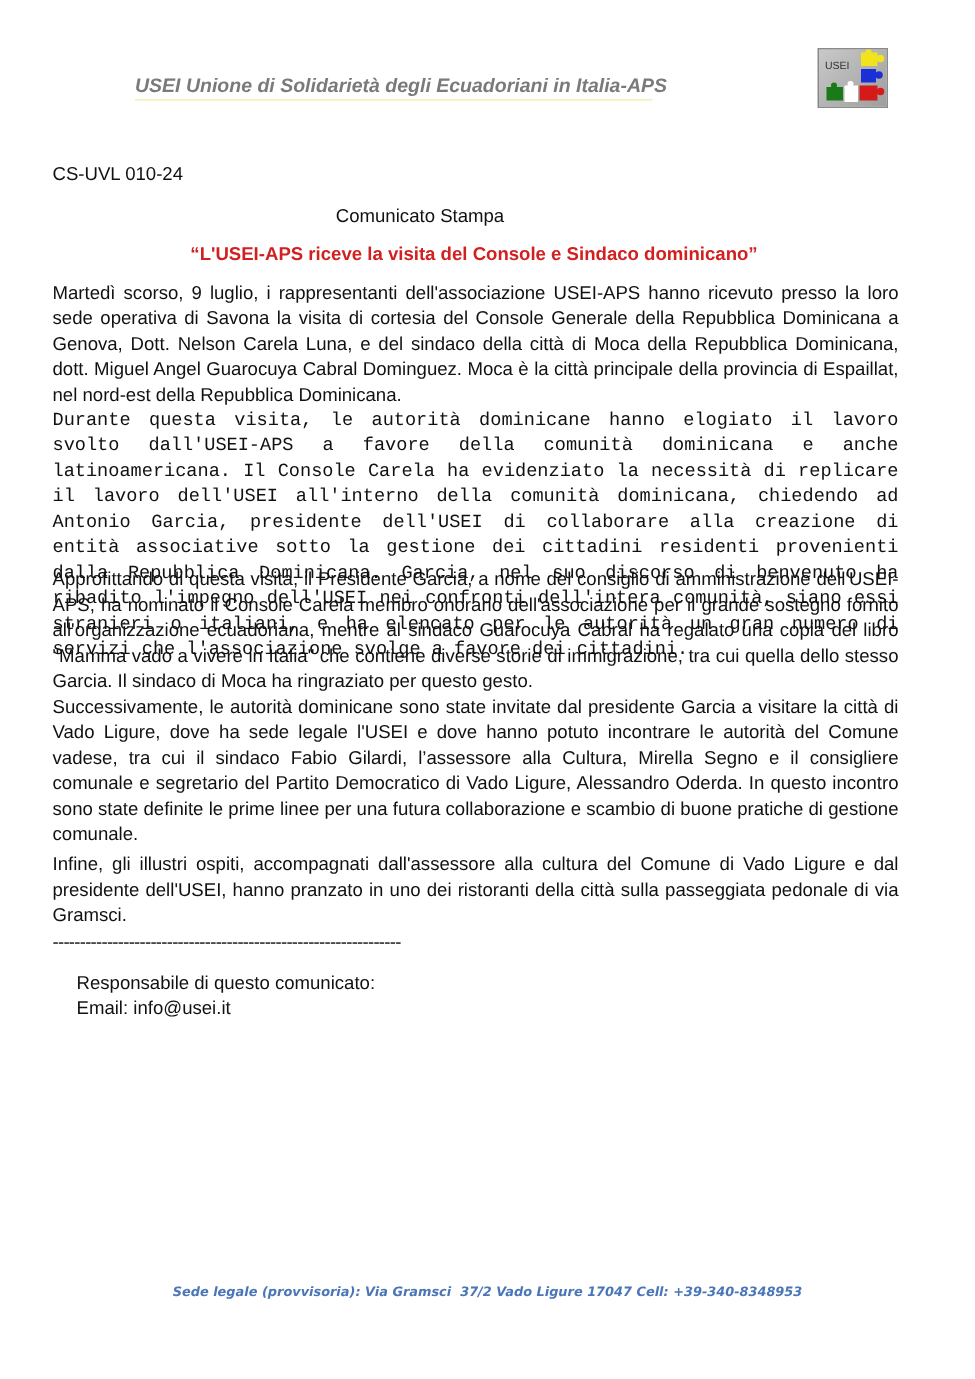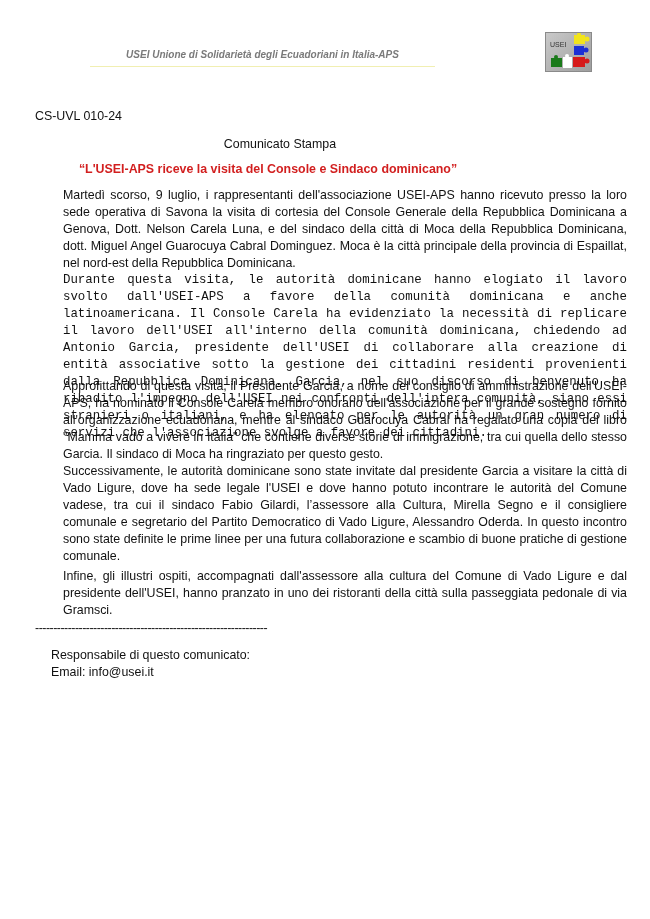--- a/index.html
+++ b/index.html
@@ -1,34 +1,34 @@
 <!DOCTYPE html>
 <html><head>
 <meta charset="utf-8">
 <style>
   html, body { margin: 0; padding: 0; background: #ffffff; }
   body { width: 650px; height: 919px; position: relative; overflow: hidden;
          font-family: "Liberation Sans", sans-serif; color: #111; }
   .header-title { position: absolute; left: 90px; width: 345px; top: 49px;
                   text-align: center; font-style: italic; font-weight: bold;
-                  font-size: 10px; color: #7a7a7a; white-space: nowrap; }
+                  font-size: 13px; color: #7a7a7a; white-space: nowrap; }
   .header-rule { position: absolute; left: 90px; width: 345px; top: 66px;
                  height: 1px; background: #f1efb2; }
   .logo { position: absolute; left: 545px; top: 32px; width: 47px; height: 40px;
           background: linear-gradient(135deg, #c9c9c9 0%, #9e9e9e 100%);
           border: 1px solid #8a8a8a; box-sizing: border-box; }
   .logo-text { position: absolute; left: 4px; top: 8px; font-size: 7px;
                color: #333; font-family: "Liberation Sans", sans-serif; }
   .logo svg { position: absolute; left: 0; top: 0; }
   .text { position: absolute; font-size: 12.4px; line-height: 17px; }
   .ref { left: 35px; top: 108px; }
   .kind { left: 12px; width: 536px; top: 136px; text-align: center; }
   .title { left: 0; width: 536px; top: 161px; text-align: center;
-           color: #d21f1f; font-weight: bold; }
-  .para { left: 35px; width: 564px; text-align: justify; margin-left: 28px; }
+           color: #d21f1f; font-weight: bold; padding-left: 48px; }
+  .para { left: 35px; width: 564px; text-align: justify; }
   .para p { margin: 0; }
   .p1 { top: 187px; }
   .p2 { top: 272px; font-family: Liberation Mono, monospace; }
   .p3 { top: 378px; }
   .p4 { top: 463px; }
   .p5 { top: 568px; }
   .sep { left: 35px; top: 620px; letter-spacing: -0.5px; }
   .resp { left: 35px; top: 647px; margin-left: 16px; }
   .resp div { line-height: 17px; }
   .footer { position: absolute; left: 0; width: 650px; top: 856px;
@@ -82,13 +82,14 @@
   </div>
 
 <div class="text sep">----------------------------------------------------------------</div>
 
 <div class="text resp">
   <div>Responsabile di questo comunicato:</div>
   <div>Email: info@usei.it</div>
 </div>
 
 <div class="footer">
+  <div>Sede legale (provvisoria): Via Gramsci  37/2 Vado Ligure 17047 Cell: +39-340-8348953</div>
 </div>
 
 </body></html>

